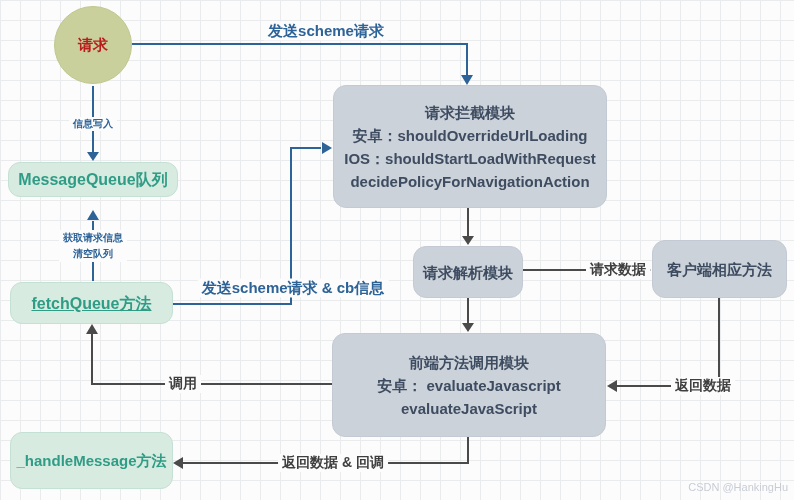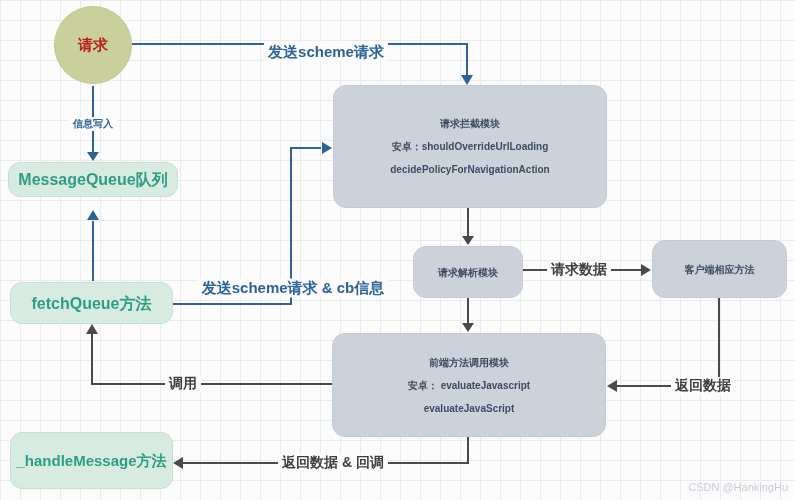--- a/index.html
+++ b/index.html
@@ -18,21 +18,21 @@
   .wires path.dark{stroke:#4a4a4a;}
   .wires polygon.blue{fill:#2d6397;}
   .wires polygon.dark{fill:#4a4a4a;}
   .node{position:absolute;box-sizing:border-box;display:flex;flex-direction:column;
         align-items:center;justify-content:center;text-align:center;}
   .circle{background:#c9d09c;border:1px solid #c0c78d;border-radius:50%;
           color:#b91c1c;font-weight:bold;font-size:15px;}
   .box-green{background:#d7ebe1;border:1px solid #c5e0d4;border-radius:12px;
              color:#2f9c85;font-weight:bold;font-size:16px;line-height:21px;}
   .box-gray{background:#ccd2d9;border:1px solid #c4cad3;border-radius:13px;
-            color:#3e4c61;font-weight:bold;font-size:10px;line-height:23px;}
+            color:#3e4c61;font-weight:bold;font-size:15px;line-height:23px;}
   .lbl{position:absolute;transform:translate(-50%,-50%);white-space:nowrap;
        background:#fcfcfd;padding:0 4px;font-weight:bold;text-align:center;}
   .lbl.blue{color:#2d6397;font-size:10px;}
   .lbl.blue.big{font-size:15px;}
   .lbl.dark{color:#3f3f3f;font-size:14px;}
   .lbl.two{line-height:16px;}
   .watermark{position:absolute;right:6px;top:481px;font-size:11px;color:#c8ccd5;}
 </style>
 </head>
 <body>
@@ -64,28 +64,29 @@
     <polygon class="dark" points="183,457 183,469 173,463"></polygon>
   </svg>
 
   <div class="node circle" style="left:54px;top:6px;width:78px;height:78px;">
     <span>请求</span>
   </div>
 
   <div class="node box-gray" style="left:333px;top:85px;width:274px;height:123px;">
     <div>请求拦截模块</div>
     <div>安卓：shouldOverrideUrlLoading</div>
+    <div>IOS：shouldStartLoadWithRequest</div>
     <div>decidePolicyForNavigationAction</div>
   </div>
 
   <div class="node box-green" style="left:8px;top:162px;width:170px;height:35px;">
     <span>MessageQueue队列</span>
   </div>
 
-  <div class="node box-green" style="left:10px;top:282px;width:163px;height:42px;">
+  <div class="node box-green" style="left:10px;top:282px;width:163px;height:42px;text-decoration:underline;">
     <span>fetchQueue方法</span>
   </div>
 
   <div class="node box-gray" style="left:413px;top:246px;width:110px;height:52px;">
     <span>请求解析模块</span>
   </div>
 
   <div class="node box-gray" style="left:652px;top:240px;width:135px;height:58px;">
     <span>客户端相应方法</span>
   </div>
@@ -93,22 +94,26 @@
   <div class="node box-gray" style="left:332px;top:333px;width:274px;height:104px;">
     <div>前端方法调用模块</div>
     <div>安卓： evaluateJavascript</div>
     <div>evaluateJavaScript</div>
   </div>
 
   <div class="node box-green" style="left:10px;top:432px;width:163px;height:57px;font-size:15px;">
     <div>_handleMessage方法</div>
   </div>
 
-  <span class="lbl blue big" style="left:326px;top:52px;">发送scheme请求</span>
+  <span class="lbl blue big" style="left:326px;top:31px;">发送scheme请求</span>
   <span class="lbl blue" style="left:93px;top:124px;">信息写入</span>
+  <div class="lbl blue two" style="left:93px;top:246px;">
+    <div>获取请求信息</div>
+    <div>清空队列</div>
+  </div>
   <span class="lbl blue big" style="left:293px;top:264px;margin-top:24px;">发送scheme请求 &amp; cb信息</span>
-  <span class="lbl dark" style="left:579px;top:270px;">请求数据</span>
+  <span class="lbl dark" style="left:618px;top:270px;">请求数据</span>
   <span class="lbl dark" style="left:703px;top:386px;">返回数据</span>
   <span class="lbl dark" style="left:183px;top:384px;">调用</span>
   <span class="lbl dark" style="left:333px;top:463px;">返回数据 &amp; 回调</span>
 
   <span class="watermark">CSDN @HankingHu</span>
 </div>
 
 </body></html>

